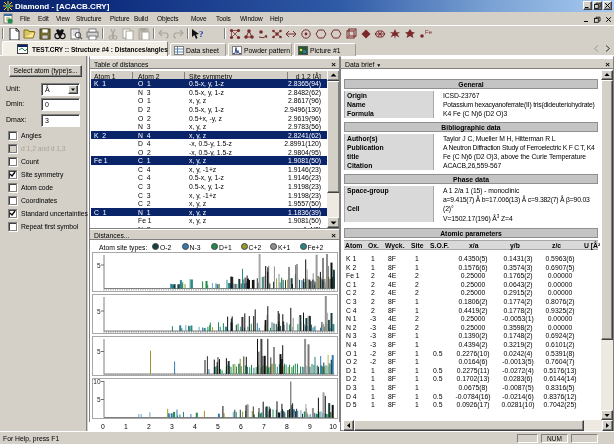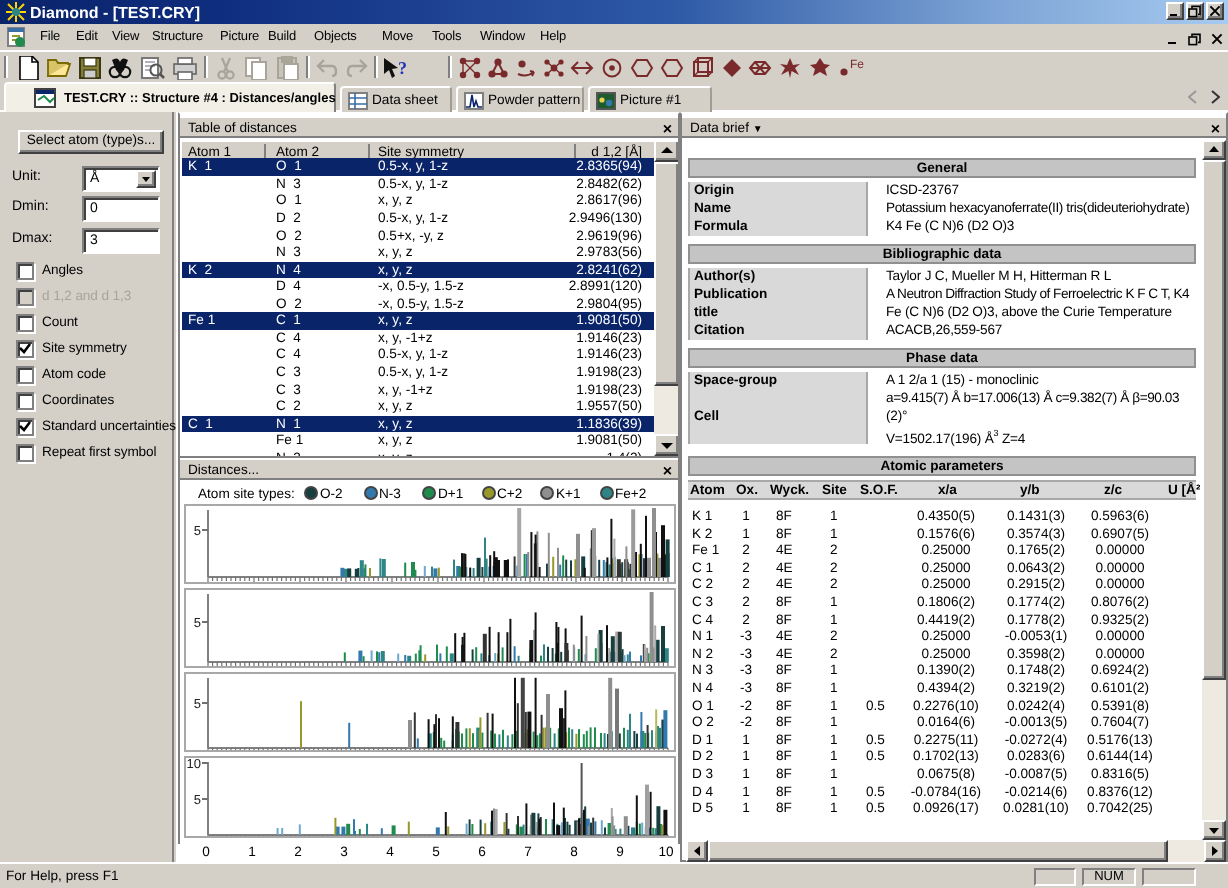--- a/index.html
+++ b/index.html
@@ -16,21 +16,21 @@
 <div class="abs" style="left:0;top:0;width:614px;height:12px;background:linear-gradient(to right,#0a246a,#0f2d7e 18%,#2e5aa6 55%,#7ba2d4 80%,#a6caf0)">
  <svg class="abs" style="left:3px;top:1px" width="10" height="10">
       <g stroke="#ffd700" stroke-width="1">
         <line x1="5" y1="0" x2="5" y2="10"></line>
         <line x1="0" y1="5" x2="10" y2="5"></line>
         <line x1="1" y1="1" x2="9" y2="9"></line>
         <line x1="9" y1="1" x2="1" y2="9"></line>
       </g>
       <circle cx="5" cy="5" r="2" fill="#2e8585"></circle>
     </svg>
- <div class="abs" style="left:15px;top:2px;font-size:8px;font-weight:bold;color:#fff">Diamond - [TEST.CRY]</div>
+ <div class="abs" style="left:15px;top:2px;font-size:8px;font-weight:bold;color:#fff">Diamond - [ACACB.CRY]</div>
  <div class="abs raised" style="left:583px;top:1px;width:9px;height:9px;background:#d4d0c8"><svg width="7" height="7">
         <rect x="1" y="5" width="3.5" height="1" fill="#000"></rect>
       </svg></div>
  <div class="abs raised" style="left:593px;top:1px;width:9px;height:9px;background:#d4d0c8"><svg width="7" height="7">
         <rect x="0.5" y="2.5" width="3.8" height="3.8" fill="none" stroke="#000" stroke-width="0.8"></rect>
         <path d="M2 2.2v-1h4v4h-1" fill="none" stroke="#000" stroke-width="0.8"></path>
       </svg></div>
  <div class="abs raised" style="left:603px;top:1px;width:9px;height:9px;background:#d4d0c8"><svg width="7" height="7">
         <path d="M1.2 1.2 L5.8 5.8 M5.8 1.2 L1.2 5.8" stroke="#000" stroke-width="1"></path>
       </svg></div>

